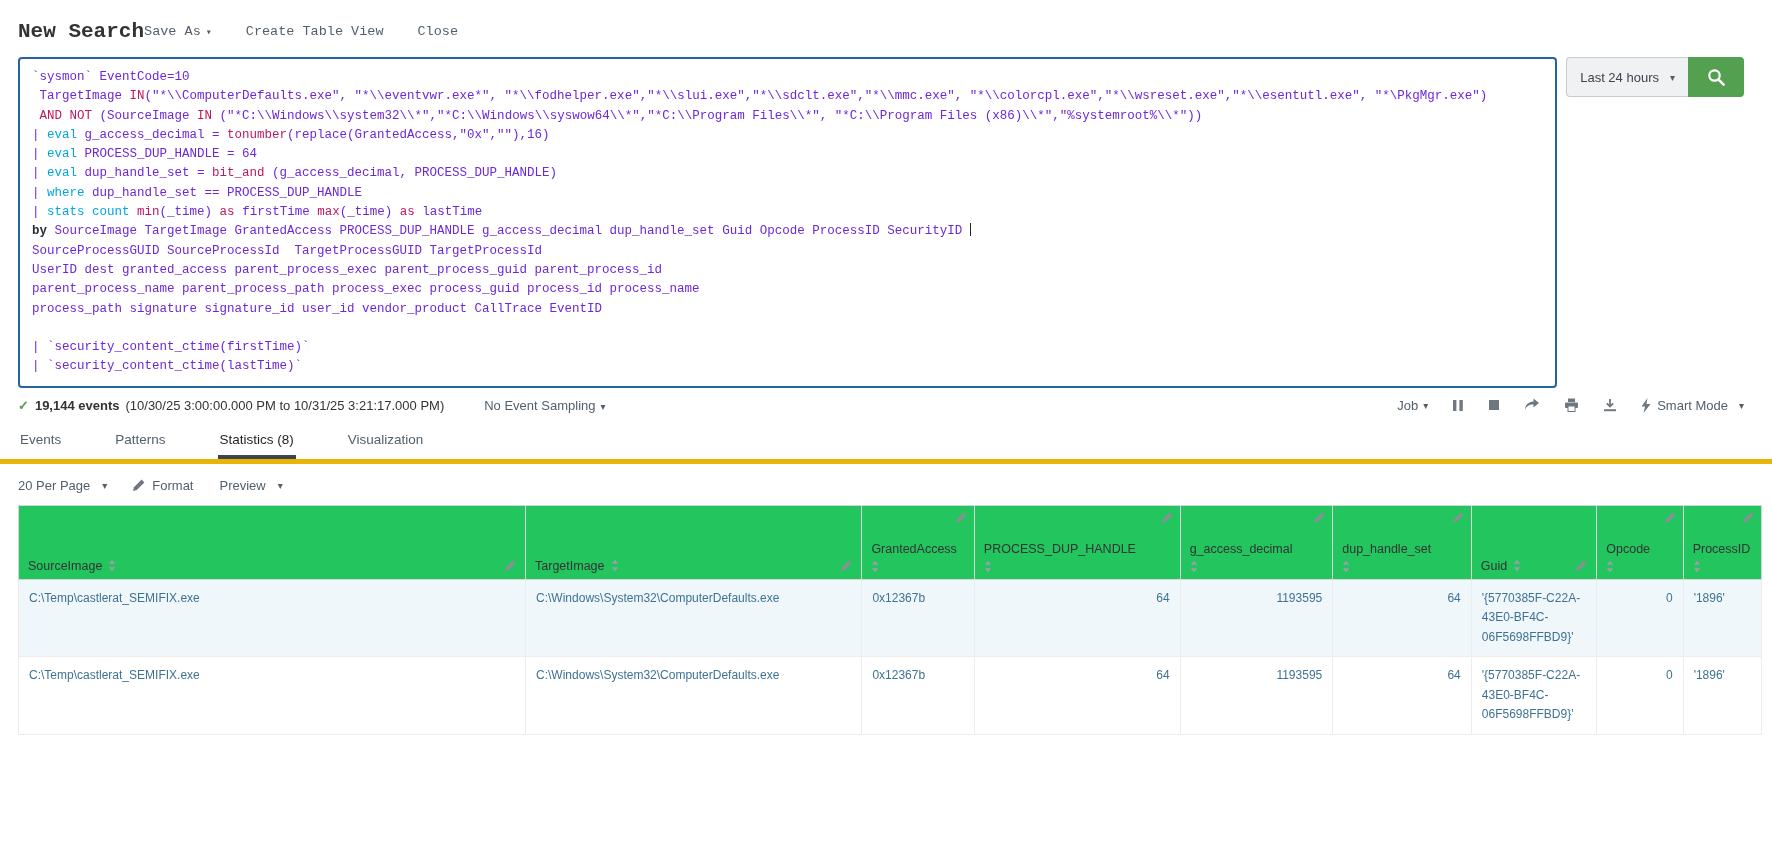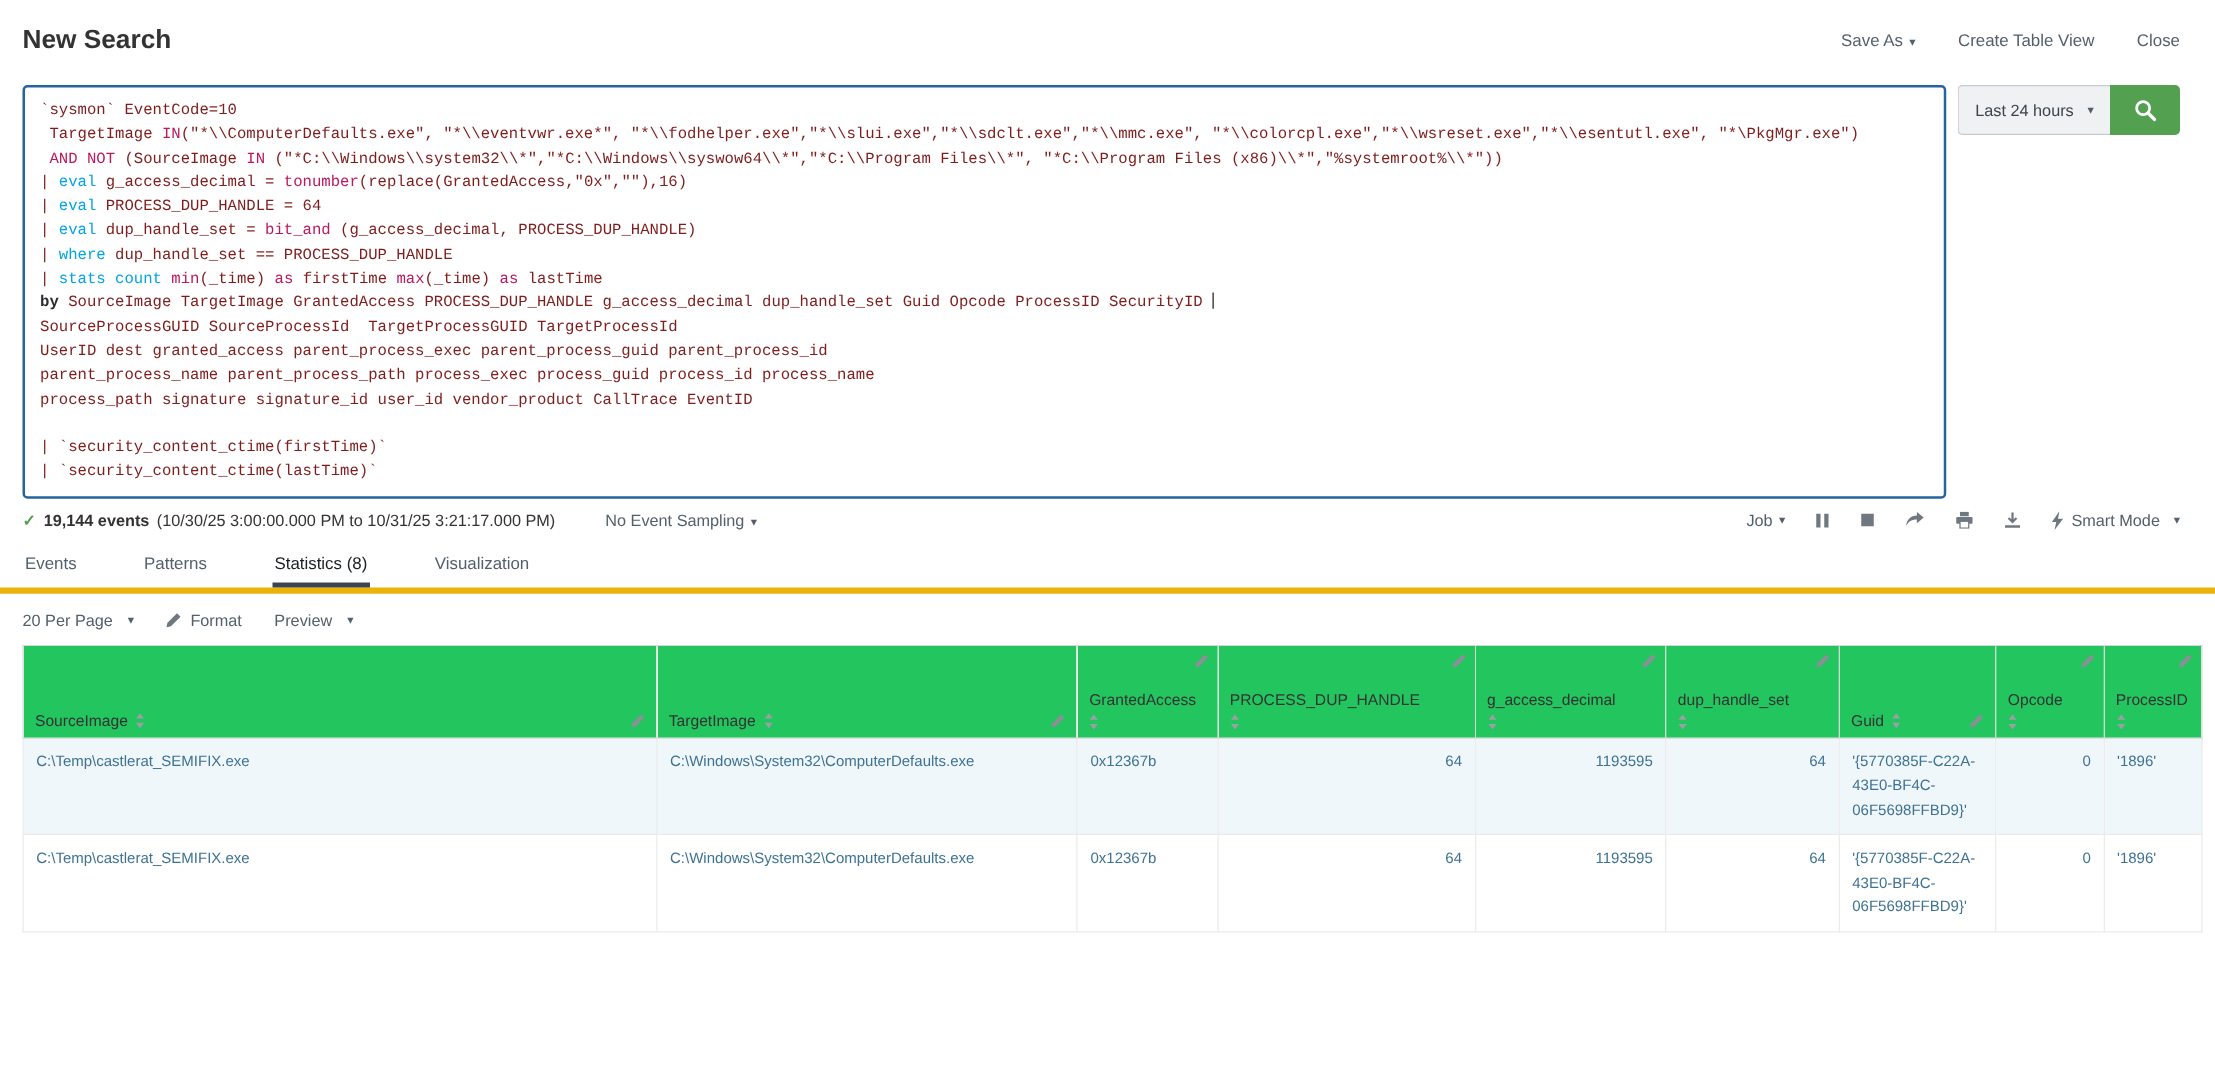--- a/index.html
+++ b/index.html
@@ -1,34 +1,34 @@
 <!DOCTYPE html>
 <html><head>
 <meta charset="utf-8">
 <style>
   * { box-sizing: border-box; margin: 0; padding: 0; }
   html,body { width: 1772px; height: 862px; overflow: hidden; background: #fff;
     font-family: "Liberation Sans", sans-serif; color: #3c444d; }
 
   
-  .topbar { display:flex; justify-content:space-between; align-items:center;
-    padding: 20px 28px 24px 18px; }
+  .topbar { display:flex; align-items:center;
+    padding: 20px 28px 14px 18px; font-family: Liberation Mono, monospace; }
   .page-title { font-size: 21px; font-weight: bold; color: #333; }
   .top-actions { display:flex; gap: 34px; font-size: 13.5px; color: #53606c; }
   .top-actions .act { cursor: pointer; }
   .caret { font-size: 10px; margin-left: 5px; color: #53606c; }
 
   
   .search-row { display:flex; align-items: stretch; padding: 0 28px 0 18px; }
   .query-box { flex: 1; border: 2px solid #25659f; border-radius: 4px; background:#fff;
     min-height: 326px; padding: 9px 12px;
     font-family: "Liberation Mono","DejaVu Sans Mono",monospace;
     font-size: 12.5px; line-height: 19.3px; color:#363a3f; cursor: text; }
   .qline { white-space: pre; min-height: 19.3px; }
-  .t-d { color:#7f1d1d; }
+  .t-d { color:#6d28d9; }
   .t-c { color:#00a5e6; }
   .t-k { color:#be185d; }
   .t-b { color:#2b2f33; font-weight: bold; margin-top: 22px; }
   .cursor { display:inline-block; width:1.5px; height:13px; background:#222; vertical-align:-2px; }
   .time-group { display:flex; margin-left: 9px; height: 40px; }
   .time-picker { display:flex; align-items:center; gap:6px; background:#f0f1f2;
     border:1px solid #c3cbd4; border-right:none; border-radius:4px 0 0 4px;
     padding: 0 13px; font-size: 13px; color:#3c444d; cursor:pointer; white-space:nowrap;text-align:center; }
   .search-btn { width: 56px; border:none; background:#53a051; border-radius:0 4px 4px 0;
     display:flex; align-items:center; justify-content:center; cursor:pointer; }

